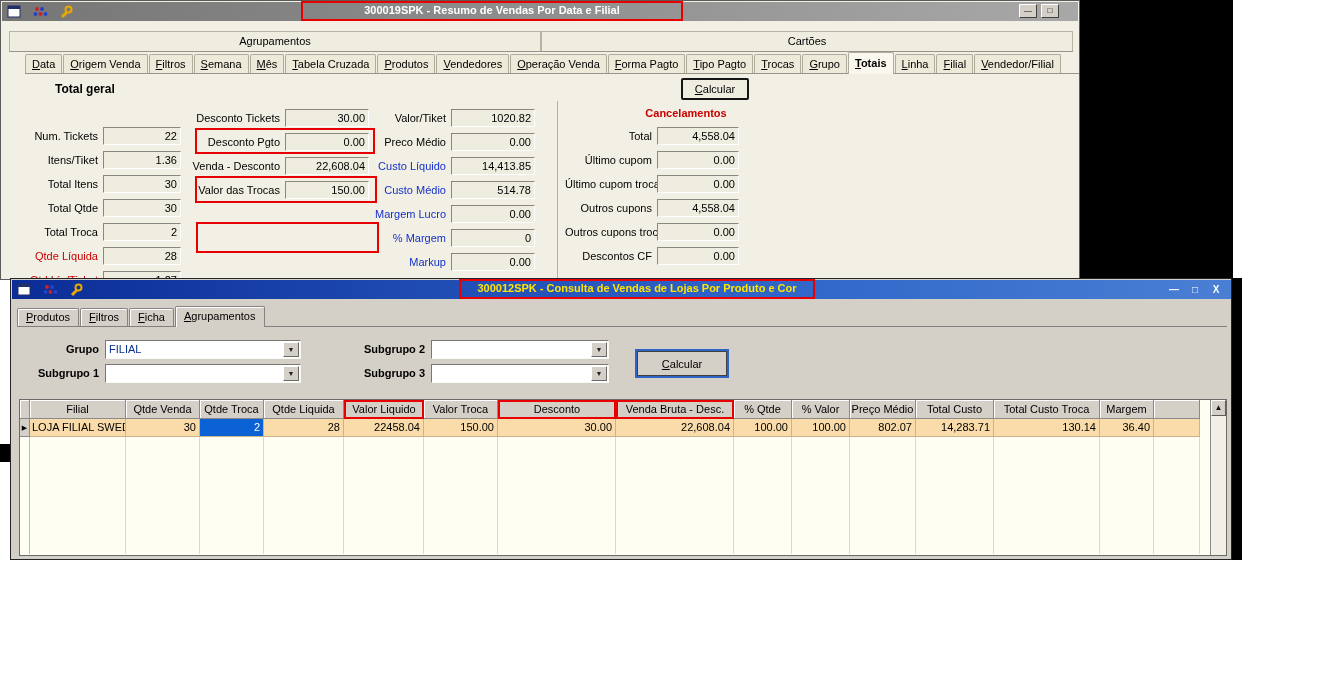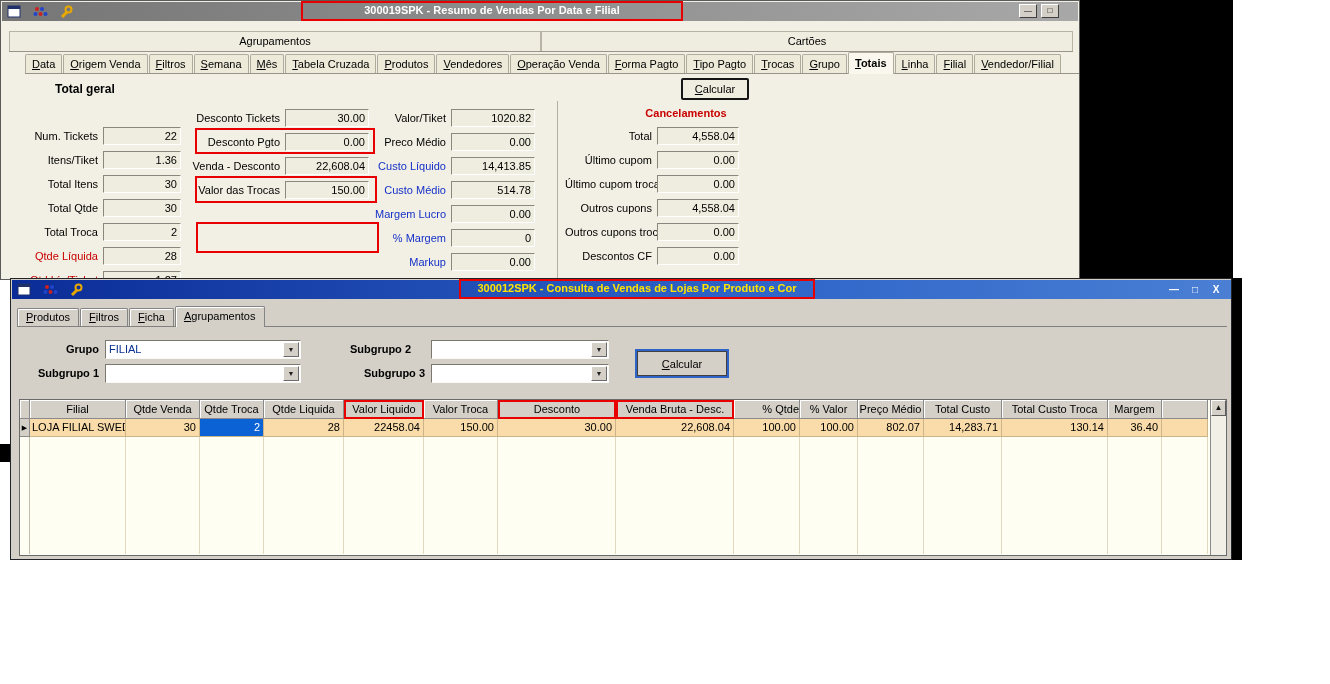--- a/index.html
+++ b/index.html
@@ -77,21 +77,21 @@
 
   .tabs2 { position:absolute; left:6px; top:27px; width:1210px; height:21px; display:flex; align-items:flex-end;
            border-bottom:1px solid #808080; }
   .t2 { flex:none; border:1px solid #848484; border-bottom:none; background:#D4D0C8; padding:0 8px; height:18px;
         line-height:17px; font-size:11px; border-radius:2px 2px 0 0; box-shadow:inset 1px 1px 0 #ffffff; margin-right:1px; }
   .t2.selected { height:21px; line-height:19px; margin-bottom:-1px; }
 
   .formlabel { position:absolute; font-size:11px; font-weight:bold; text-align:right; white-space:nowrap; }
   #lbl-grupo { left:8px;   top:64px; width:80px; }
   #lbl-sub1  { left:2px;   top:88px; width:86px; }
-  #lbl-sub2  { left:316px; top:64px; width:84px; }
+  #lbl-sub2  { left:330px; top:64px; width:84px; }
   #lbl-sub3  { left:330px; top:88px; width:84px; }
   .combo { position:absolute; height:19px; background:#ffffff; border:1px solid; border-color:#7a7870 #f8f8f4 #f8f8f4 #7a7870; }
   #combo-grupo { left:94px;  top:61px; width:196px; }
   #combo-sub1  { left:94px;  top:85px; width:196px; }
   #combo-sub2  { left:420px; top:61px; width:178px; }
   #combo-sub3  { left:420px; top:85px; width:178px; }
   .combo-val { position:absolute; left:3px; top:2px; font-size:11px; color:#083090; white-space:nowrap; }
   .combo-btn { position:absolute; right:1px; top:1px; bottom:1px; width:16px; background:#D4D0C8;
                border:1px solid; border-color:#ffffff #6a6a6a #6a6a6a #ffffff; font-size:7px; line-height:14px;
                text-align:center; color:#222; }
@@ -108,21 +108,21 @@
   .hcell.hred { border:2px solid #e80000; line-height:15px; box-shadow:none; }
   .dcell { height:18px; line-height:17px; font-size:11px; text-align:right; padding-right:3px; background:#F9DCA9;
            border-right:1px solid #CDB488; border-bottom:1px solid #CDB488; overflow:hidden; white-space:nowrap; }
   .dcell.left { text-align:left; padding-left:2px; padding-right:1px; }
   .dcell.sel { background:#0a62d4; color:#ffffff; }
   .bcell { height:117px; border-right:1px solid #E2D8BE; }
   .mkh { width:10px; }
   .mkd { width:10px; background:#D4D0C8; border-right:1px solid #8a8a8a; border-bottom:1px solid #8a8a8a;
          text-align:center; font-size:7px; line-height:17px; padding:0; }
   .mkb { width:10px; border-right:1px solid #c4bcaa; height:117px; } .c0{width:96px;} .c1{width:74px;} .c2{width:64px;} .c3{width:80px;} .c4{width:80px;}
-  .c5{width:74px;} .c6{width:118px;} .c7{width:118px;} .c8{width:66px;text-align:right;} .c9{width:58px;} .c10{width:66px;}
+  .c5{width:74px;} .c6{width:118px;} .c7{width:118px;} .c8{width:58px;} .c9{width:58px;} .c10{width:66px;}
   .c11{width:78px;} .c12{width:106px;} .c13{width:54px;} .cfill{width:46px;}
   .vscroll { position:absolute; right:0; top:0; width:16px; height:155px; background:#F2F0E6; border-left:1px solid #8a8a8a; }
   .sbtn { width:15px; height:16px; background:#D4D0C8; border:1px solid; border-color:#ffffff #5a5a5a #5a5a5a #ffffff;
           font-size:8px; line-height:14px; text-align:center; color:#111; }
 </style>
 </head>
 <body>
 
 <div class="canvas">
 

